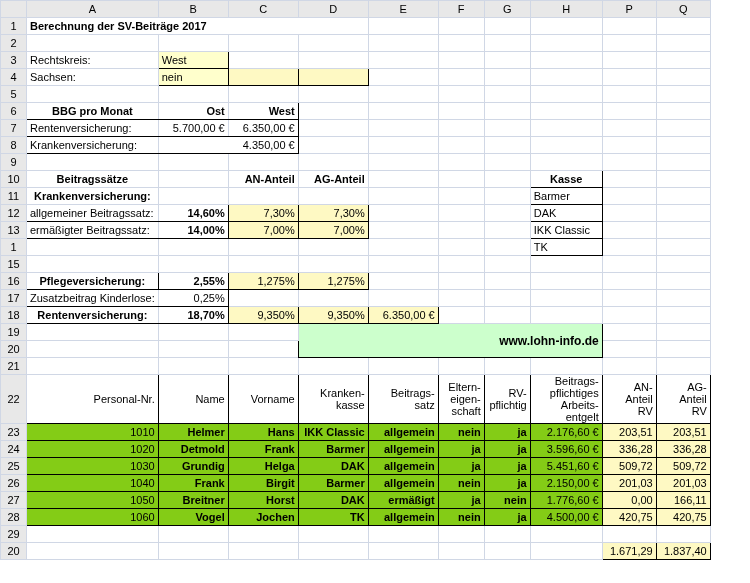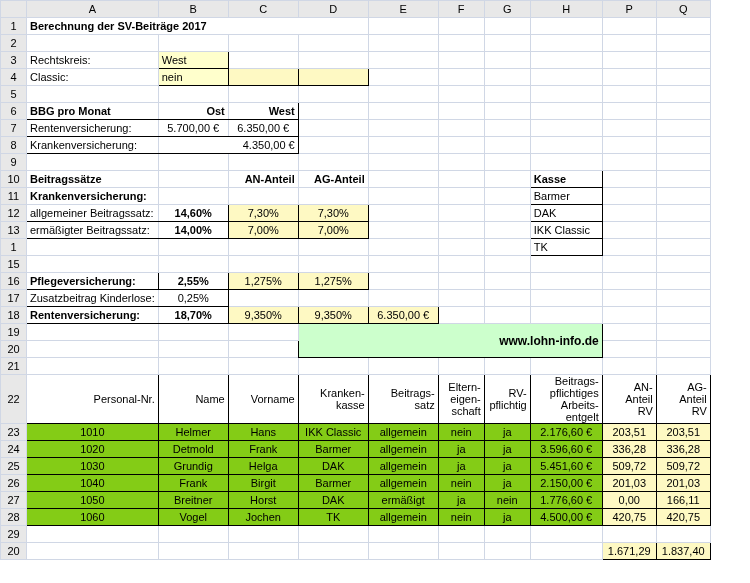--- a/index.html
+++ b/index.html
@@ -34,25 +34,25 @@
     top: 0;
   }
   th.rh {
     background: #e8e8e8;
     text-align: center;
     font-weight: normal;
     font-size: 11px;
     border: 1px solid #aaa;
     min-width: 24px;
   }
-  .bold { font-weight: bold; }
+  .bold { font-weight: bold; text-align: center; }
   .hdr-title { font-size: 11px; font-weight: bold; }
   .center { text-align: right; }
-  .right { text-align: center; }
-  .left { text-align: center; }
+  .right { text-align: right; }
+  .left { text-align: right; font-weight: bold; }
   .bg-pale-yellow { background: #ffffcc; }
   .bg-yellow { background: #84cc16; }
   .bg-green { background: #ccffcc; }
   .bg-grey { background: #fef9c3; }
   .b-all { border: 1px solid #000 !important; }
   .bt { border-top: 1px solid #000 !important; }
   .bb { border-bottom: 1px solid #000 !important; }
   .bl { border-left: 1px solid #000 !important; }
   .br { border-right: 1px solid #000 !important; }
   .tall { height: 70px; vertical-align: top; }
@@ -122,21 +122,21 @@
           <td></td>
           <td></td>
           <td></td>
           <td></td>
           <td></td>
           <td></td>
           <td></td>
 </tr>
 <tr>
           <th class="rh">4</th>
-  <td>Classic:</td>
+  <td>Sachsen:</td>
   <td class="bg-pale-yellow b-all">nein</td>
   <td class="bg-grey b-all"></td>
           <td class="bg-grey b-all"></td>
   <td></td>
           <td></td>
           <td></td>
           <td></td>
           <td></td>
           <td></td>
 </tr>

